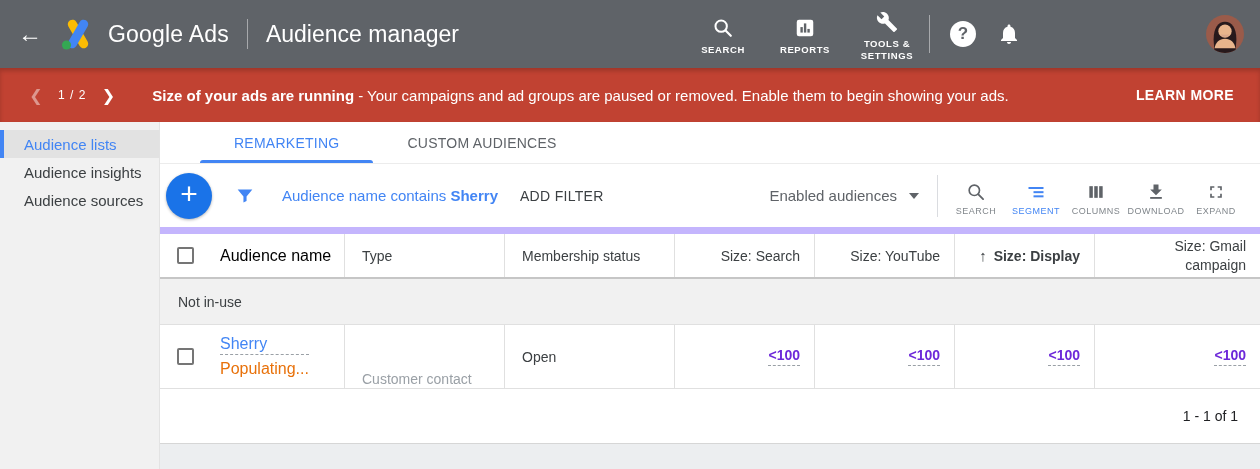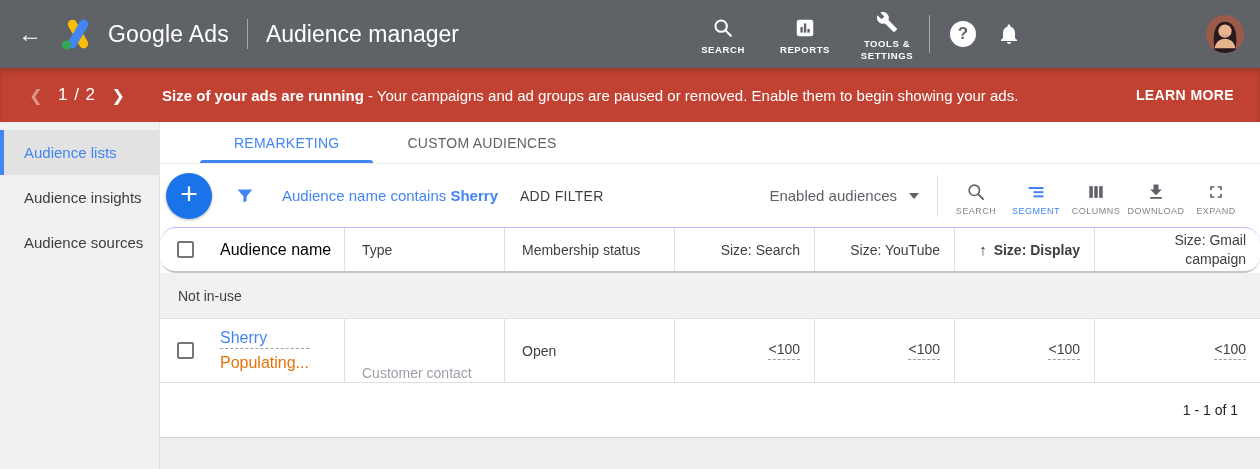--- a/index.html
+++ b/index.html
@@ -22,30 +22,30 @@
   .top-nav-label { font-size: 9.5px; letter-spacing: .6px; margin-top: 5px; text-align: center; max-width: 58px; line-height: 1.25; font-weight: 700; color: #fff; }
   .top-divider { width: 1px; height: 38px; background: rgba(255,255,255,.45); margin: 0 14px 0 6px; }
   .round-icon { width: 38px; height: 38px; display: flex; align-items: center; justify-content: center; cursor: pointer; margin-right: 8px; }
   .help-circle { width: 26px; height: 26px; border-radius: 50%; background: #fff; color: #5f6368; font-weight: 700; font-size: 17px; display: flex; align-items: center; justify-content: center; }
   .avatar { width: 38px; height: 38px; border-radius: 50%; overflow: hidden; margin-left: 170px; cursor: pointer; flex: 0 0 auto; }
 
   
   .alertbar { height: 54px; background: #c14232; box-shadow: inset 0 3px 4px rgba(0,0,0,.18); display: flex; align-items: center; color: #fff; flex: 0 0 auto; padding: 0 16px 0 24px; }
   .alert-chevron { width: 24px; height: 24px; display: flex; align-items: center; justify-content: center; cursor: pointer; font-size: 16px; }
   .alert-chevron.prev { color: rgba(255,255,255,.45); }
-  .alert-pager { font-size: 17px; margin: 4px 10px; letter-spacing: 1px; }
+  .alert-pager { font-size: 12px; margin: 4px 10px; letter-spacing: 1px; }
   .alert-msg { margin-left: 32px; font-size: 15px; }
   .alert-msg b { font-weight: 700; }
   .alert-spacer { flex: 1; }
   .alert-action { font-size: 14px; font-weight: 700; letter-spacing: .4px; cursor: pointer; padding: 8px 10px; }
 
   
   .content { flex: 1; display: flex; min-height: 0; }
   .sidebar { width: 160px; flex: 0 0 auto; background: #f1f1f1; border-right: 1px solid #e3e3e3; padding-top: 8px; }
-  .side-item { height: 45px; display: flex; align-items: center; padding-left: 24px; font-size: 15px; color: #3c4043; cursor: pointer; position: relative; }
+  .side-item { height: 28px; display: flex; align-items: center; padding-left: 24px; font-size: 15px; color: #3c4043; cursor: pointer; position: relative; }
   .side-item.selected { background: #e2e2e2; color: #4285f4; font-weight: 500; }
   .side-item.selected::before { content: ""; position: absolute; left: 0; top: 0; bottom: 0; width: 4px; background: #4285f4; }
 
   .main { flex: 1; display: flex; flex-direction: column; background: #fff; min-width: 0; }
 
   
   .tabbar { height: 42px; display: flex; align-items: stretch; padding-left: 40px; border-bottom: 1px solid #ececec; flex: 0 0 auto; }
   .tab { display: flex; align-items: center; justify-content: center; padding: 0 34px; font-size: 14px; letter-spacing: .25px; color: #5f6368; cursor: pointer; position: relative; font-weight: 500; }
   .tab.active { color: #4285f4; }
   .tab.active::after { content: ""; position: absolute; left: 0; right: 0; bottom: 0; height: 3px; background: #4285f4; border-radius: 3px 3px 0 0; }
@@ -62,37 +62,37 @@
   .caret-down { width: 0; height: 0; border-left: 5px solid transparent; border-right: 5px solid transparent; border-top: 6px solid #5f6368; margin-left: 12px; }
   .toolbar-sep { width: 1px; height: 42px; background: #dadce0; margin: 0 8px 0 2px; }
   .tool-btn { display: flex; flex-direction: column; align-items: center; justify-content: center; width: 60px; cursor: pointer; padding-top: 6px; }
   .tool-btn svg { width: 20px; height: 20px; }
   .tool-label { font-size: 9px; letter-spacing: .5px; color: #80868b; margin-top: 4px; font-weight: 500; }
   .tool-btn.active .tool-label { color: #4285f4; }
 
   
   .table { flex: 1; display: flex; flex-direction: column; min-height: 0; }
   .trow { display: grid; grid-template-columns: 185px 160px 170px 140px 140px 140px 1fr; }
-  .thead { height: 46px; border-top: 1px solid #c4b5fd; border-bottom: 2px solid #c6c6c6; flex: 0 0 auto; border-radius: 16px; }
+  .thead { height: 52px; border-top: 7px solid #c4b5fd; border-bottom: 2px solid #c6c6c6; flex: 0 0 auto; }
   .th { display: flex; align-items: center; font-size: 14px; color: #3c4043; border-right: 1px solid #e0e0e0; padding: 0 14px 0 17px; overflow: hidden; }
   .th:last-child { border-right: none; }
   .th.num { justify-content: flex-end; text-align: right; }
   .th.sorted { font-weight: 700; }
   .sort-arrow { font-size: 15px; margin-right: 7px; font-weight: 400; color: #3c4043; }
   .th-gmail span { display: inline-block; max-width: 95px; line-height: 1.3; }
   .first-cell { display: flex; align-items: center; gap: 26px; padding-left: 17px; border-right: 1px solid #e0e0e0; }
   .checkbox { width: 17px; height: 17px; border: 2px solid #757575; border-radius: 2px; background: #fff; cursor: pointer; flex: 0 0 auto; }
 
   .group-row { height: 46px; background: #f1f1f1; display: flex; align-items: center; padding-left: 18px; font-size: 14px; color: #3c4043; border-bottom: 1px solid #e0e0e0; flex: 0 0 auto; }
 
   .data-row { height: 64px; border-bottom: 1px solid #e0e0e0; flex: 0 0 auto; }
   .td { border-right: 1px solid #e0e0e0; display: flex; flex-direction: column; justify-content: center; padding: 0 14px 0 17px; font-size: 14px; color: #3c4043; overflow: hidden; gap: 47px; }
   .td:last-child { border-right: none; }
   .td.num { align-items: flex-end; justify-content: center; }
-  .dashed-val { border-bottom: 1px dashed #9aa0a6; padding-bottom: 2px; color: #404040; }
+  .dashed-val { border-bottom: 1px dashed #9aa0a6; padding-bottom: 2px; color: #6d28d9; font-weight: bold; }
   .name-link { color: #4285f4; border-bottom: 1px dashed #9aa0a6; align-self: flex-start; cursor: pointer; padding-bottom: 1px; }
   .populating { color: #e8710a; margin-top: 5px; text-align: center; }
   .type-main { color: #3c4043; }
   .type-sub { color: #9aa0a6; line-height: 1.25; margin-top: 1px; max-width: 120px; }
 
   .tfooter { height: 55px; display: flex; align-items: center; justify-content: flex-end; padding-right: 22px; font-size: 14px; color: #202124; border-bottom: 1px solid #d6d6d6; flex: 0 0 auto; }
   .below-strip { flex: 1; background: #eceef0; }
 </style>
 </head>
 <body>

